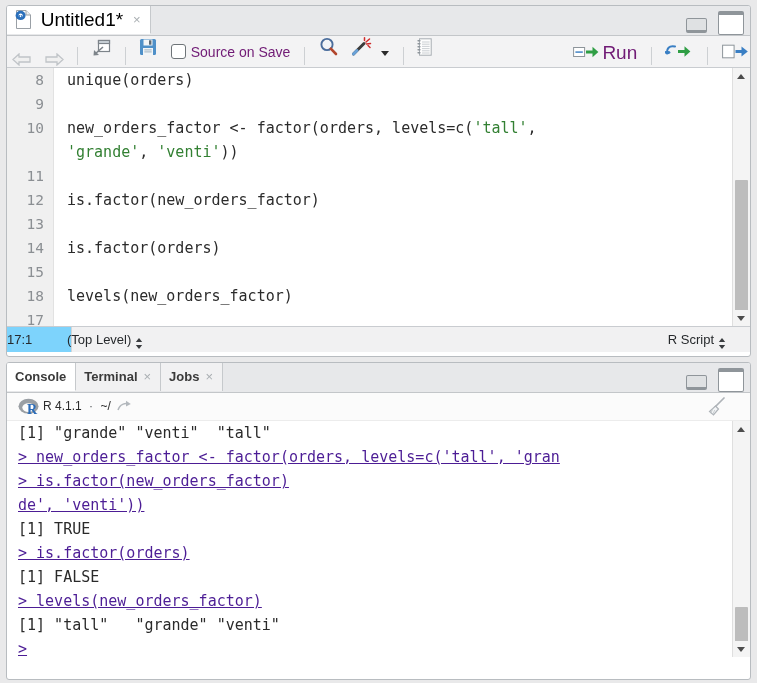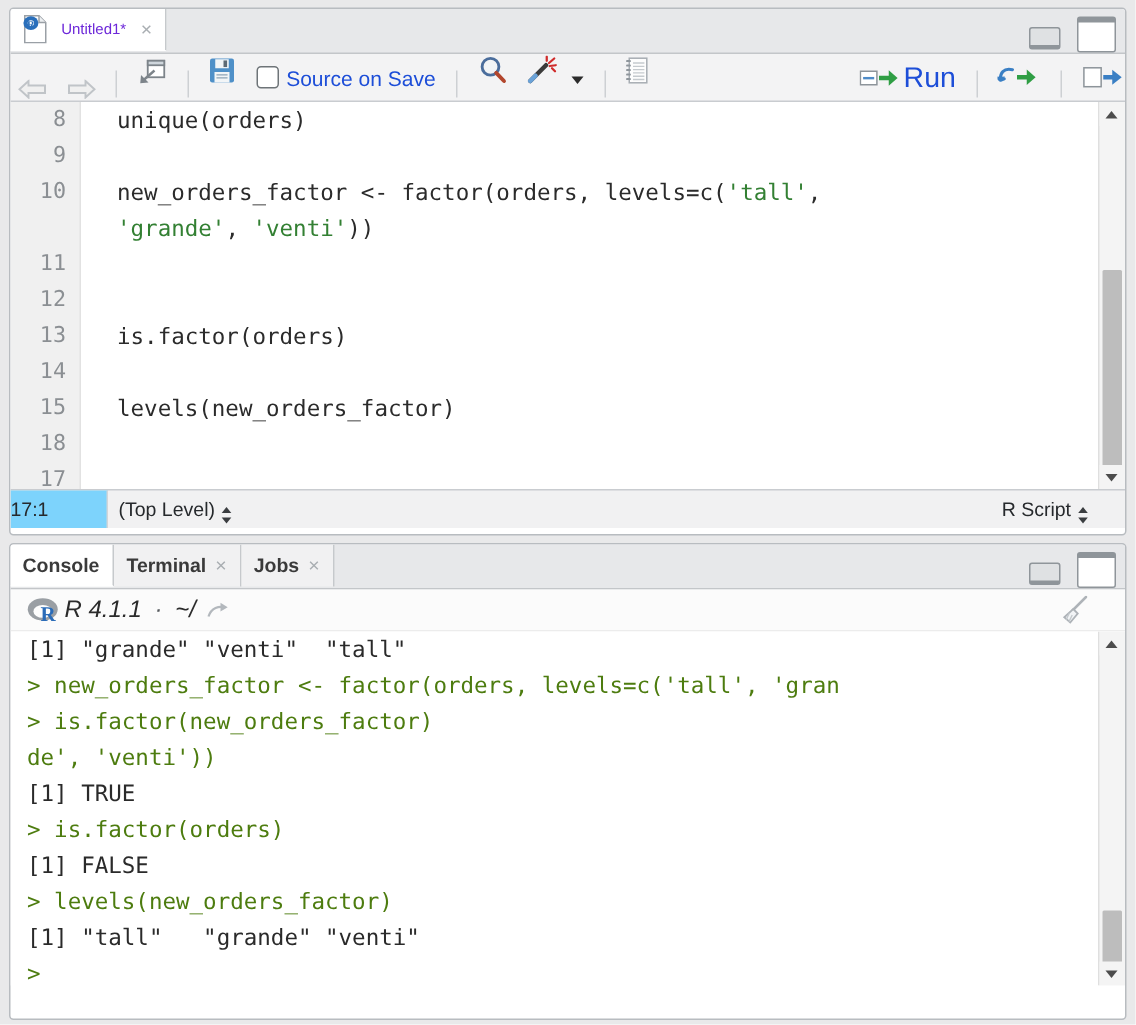--- a/index.html
+++ b/index.html
@@ -21,21 +21,21 @@
   #console-pane{top:362px;height:316px;}
 
   
   .tabstrip{position:relative;height:29px;background:#e7e8ea;
             border-bottom:1px solid #c3c6c9;}
   .tab{position:relative;float:left;height:28px;line-height:28px;
        padding:0 9px 0 8px;background:#f1f1f2;border-right:1px solid #c6c9cc;
        font-size:13.5px;color:#333;cursor:default;box-sizing:border-box;}
   .tab.active{background:#ffffff;border-bottom:1px solid #ffffff;margin-bottom:-1px;}
   .tab .tlabel{vertical-align:middle;}
-  .tab.editor-tab .tlabel{color:#6d28d9;font-size:10px;}
+  .tab.editor-tab .tlabel{color:#000000;font-size:19px;}
   .tab.console-tab .tlabel{font-weight:bold;font-size:13px;color:#1d1d1d;margin-top:15px;}
   .tab.plain .tlabel{font-weight:bold;font-size:13px;color:#3a3a3a;}
   .tabclose{display:inline-block;margin-left:6px;color:#a9aeb2;font-size:13px;
             vertical-align:middle;cursor:pointer;}
   .ricon{display:inline-block;width:17px;height:19px;vertical-align:middle;
          margin-right:5px;position:relative;top:-1px;}
 
   
   .winbtns{position:absolute;right:6px;top:5px;height:20px;}
   .winbtn{display:inline-block;vertical-align:top;cursor:pointer;}
@@ -44,38 +44,38 @@
   .maxbtn{width:24px;height:19px;border:1px solid #8f959a;border-top:4px solid #8f959a;
           border-radius:2px;background:#fff;}
 
   
   .toolbar{position:relative;height:31px;background:#f3f3f4;
            border-bottom:1px solid #c9ccd0;white-space:nowrap;}
   .tbitem{display:inline-block;vertical-align:middle;height:31px;line-height:31px;
           padding:0 5px;cursor:pointer;}
   .tbsep{display:inline-block;vertical-align:middle;width:1px;height:18px;
          background:#cdd0d3;margin:0 5px;position:relative;top:4px;}
-  .tb-label{font-size:14px;color:#1d4ed8;vertical-align:middle;}
+  .tb-label{font-size:14px;color:#701a75;vertical-align:middle;}
   .nav-arrow{display:inline-block;width:19px;height:13px;vertical-align:middle;}
   .chk{display:inline-block;width:13px;height:13px;border:1.6px solid #6e7478;
        border-radius:3px;background:#fff;vertical-align:middle;margin-right:5px;
        position:relative;top:-1px;}
   .caret{display:inline-block;width:0;height:0;border-left:4.5px solid transparent;
          border-right:4.5px solid transparent;border-top:5px solid #2b2b2b;
          vertical-align:middle;margin-left:5px;position:relative;top:1px;}
 
   
   .editor-body{position:relative;height:258px;background:#fff;overflow:hidden;}
   .gutter{position:absolute;left:0;top:0;width:46px;height:100%;
           background:#f0f0f0;border-right:1px solid #e2e2e2;}
   .gline{height:24px;line-height:24px;text-align:right;padding-right:9px;
          font-family:"DejaVu Sans Mono","Liberation Mono",monospace;
          font-size:14.5px;color:#8b8f93;}
   .codearea{position:absolute;left:47px;top:0;right:17px;height:100%;}
-  .cline{height:24px;line-height:24px;padding-left:24px;white-space:pre;
+  .cline{height:24px;line-height:24px;padding-left:13px;white-space:pre;
          font-family:"DejaVu Sans Mono","Liberation Mono",monospace;
          font-size:15px;color:#2b2b2b;}
   .str{color:#338033;margin-top:36px;}
 
   
   .vsb{position:absolute;right:0;top:0;width:17px;height:100%;
        background:#f4f4f4;border-left:1px solid #dfdfdf;}
   .vsb .arrow{position:absolute;left:0;width:17px;height:16px;background:#f4f4f4;}
   .vsb .arrow.up{top:0;}
   .vsb .arrow.down{bottom:0;}
@@ -83,38 +83,38 @@
        border-left:4.5px solid transparent;border-right:4.5px solid transparent;}
   .tri.up{top:6px;border-bottom:5px solid #4c4c4c;}
   .tri.down{top:6px;border-top:5px solid #4c4c4c;}
   .vsb .thumb{position:absolute;left:2px;width:13px;background:#bdbdbd;border-radius:1px;}
 
   
   .statusbar{position:relative;height:25px;background:#f1f1f2;
              border-top:1px solid #c9ccd0;font-size:13px;color:#26292c;}
   .sb-pos{position:absolute;left:0;top:0;width:64px;height:25px;line-height:25px;
           text-align:left;border-right:1px solid #d2d5d8;background:#7dd3fc;}
-  .sb-scope{position:absolute;left:72px;top:0;height:25px;line-height:25px;}
+  .sb-scope{position:absolute;left:60px;top:0;height:25px;line-height:25px;}
   .sb-type{position:absolute;right:24px;top:0;height:25px;line-height:25px;}
   .updown{display:inline-block;width:8px;height:13px;vertical-align:middle;
           margin-left:4px;position:relative;top:-1px;}
 
   
   .console-head{position:relative;height:27px;background:#fbfbfb;
                 border-bottom:1px solid #ececec;}
   .ch-rver{position:absolute;left:36px;top:0;height:27px;line-height:27px;
-           font-size:16px;color:#2b2b2b;font-style:italic;}
+           font-size:12px;color:#2b2b2b;}
   .rlogo{position:absolute;left:11px;top:5px;width:21px;height:18px;}
   .broom{position:absolute;right:24px;top:4px;width:22px;height:20px;}
   .console-body{position:relative;height:236px;background:#fff;overflow:hidden;}
   .conarea{position:absolute;left:0;top:0;right:17px;height:100%;}
   .conline{height:24px;line-height:24px;padding-left:11px;white-space:pre;
            font-family:"DejaVu Sans Mono","Liberation Mono",monospace;
            font-size:15px;color:#2a2a2a;}
-  .conline.inp{color:#4d7c0f;}
+  .conline.inp{color:#4c1d95;text-decoration:underline;}
 </style>
 </head>
 <body>
 
 <div class="app">
 
   <div class="pane" id="editor-pane">
 
     <div class="tabstrip">
       <div class="tab editor-tab active">
@@ -263,20 +263,21 @@
           <div class="gline">15</div>
           <div class="gline">18</div>
           <div class="gline">17</div>
         </div>
       <div class="codearea" id="codearea">
           <div class="cline"><span>unique(orders)</span></div>
           <div class="cline">&nbsp;</div>
           <div class="cline"><span>new_orders_factor &lt;- factor(orders, levels=c(</span><span class="str">'tall'</span><span>,</span></div>
           <div class="cline"><span class="str">'grande'</span><span>, </span><span class="str">'venti'</span><span>))</span></div>
           <div class="cline">&nbsp;</div>
+          <div class="cline"><span>is.factor(new_orders_factor)</span></div>
           <div class="cline">&nbsp;</div>
           <div class="cline"><span>is.factor(orders)</span></div>
           <div class="cline">&nbsp;</div>
           <div class="cline"><span>levels(new_orders_factor)</span></div>
           <div class="cline">&nbsp;</div>
         </div>
 
       <div class="vsb">
         <div class="arrow up">
             <span class="tri up"></span>

